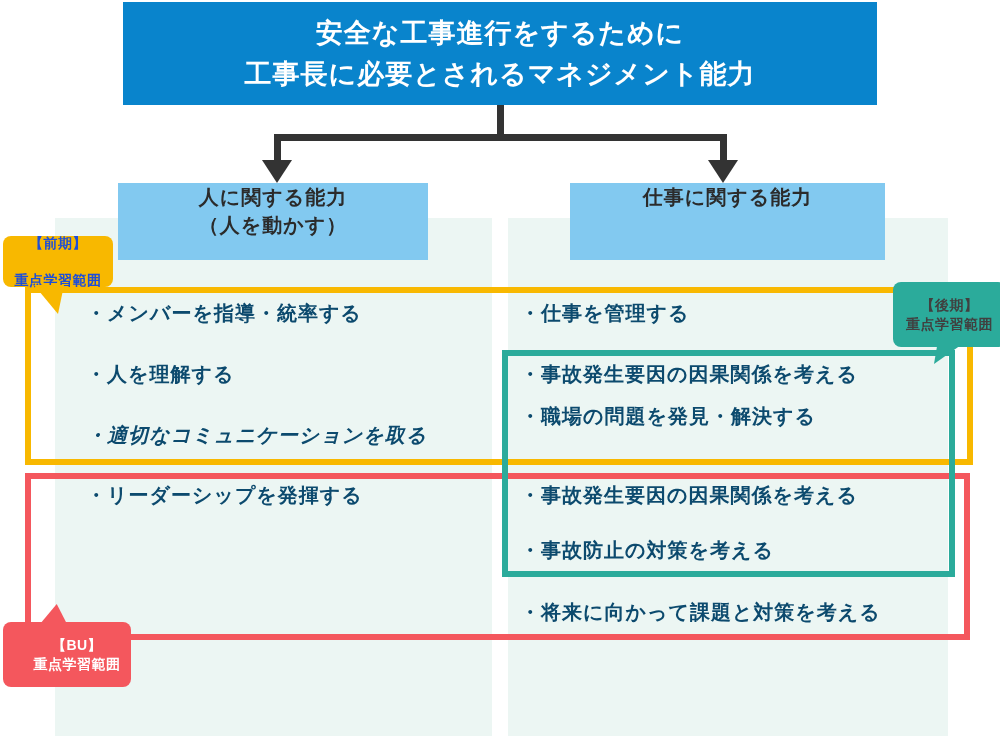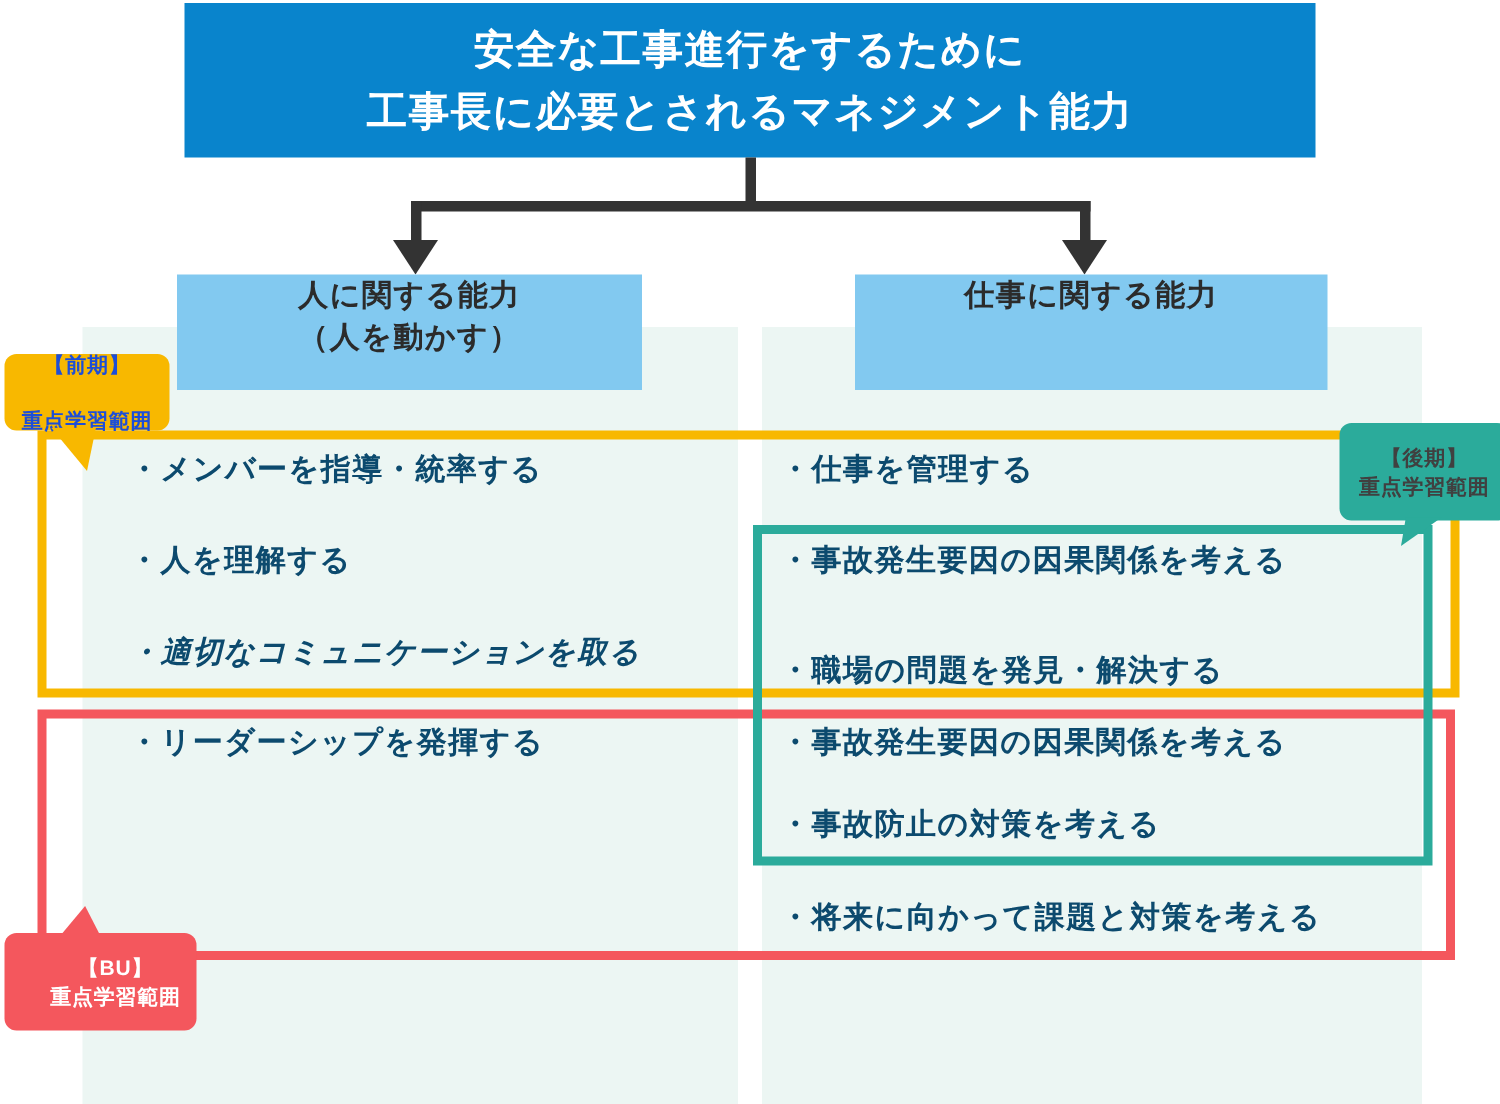--- a/index.html
+++ b/index.html
@@ -101,21 +101,21 @@
   <div class="range range-bu"></div>
   <div class="range range-kouki"></div>
 
   <div class="item item-l" style="top:303px;">・メンバーを指導・統率する</div>
   <div class="item item-l" style="top:364px;">・人を理解する</div>
   <div class="item item-l" style="top:425px;font-style:italic;">・適切なコミュニケーションを取る</div>
   <div class="item item-l" style="top:485px;">・リーダーシップを発揮する</div>
 
   <div class="item item-r" style="top:303px;">・仕事を管理する</div>
   <div class="item item-r" style="top:364px;">・事故発生要因の因果関係を考える</div>
-  <div class="item item-r" style="top:437px;">・職場の問題を発見・解決する</div>
+  <div class="item item-r" style="top:408px;font-family:Liberation Mono, monospace;">・職場の問題を発見・解決する</div>
   <div class="item item-r" style="top:485px;">・事故発生要因の因果関係を考える</div>
   <div class="item item-r" style="top:540px;">・事故防止の対策を考える</div>
   <div class="item item-r" style="top:602px;">・将来に向かって課題と対策を考える</div>
 
   <div class="badge badge-zenki">
     <div>【前期】</div>
     <div>重点学習範囲</div>
   </div>
   <div class="badge-tail tail-zenki"></div>
 

